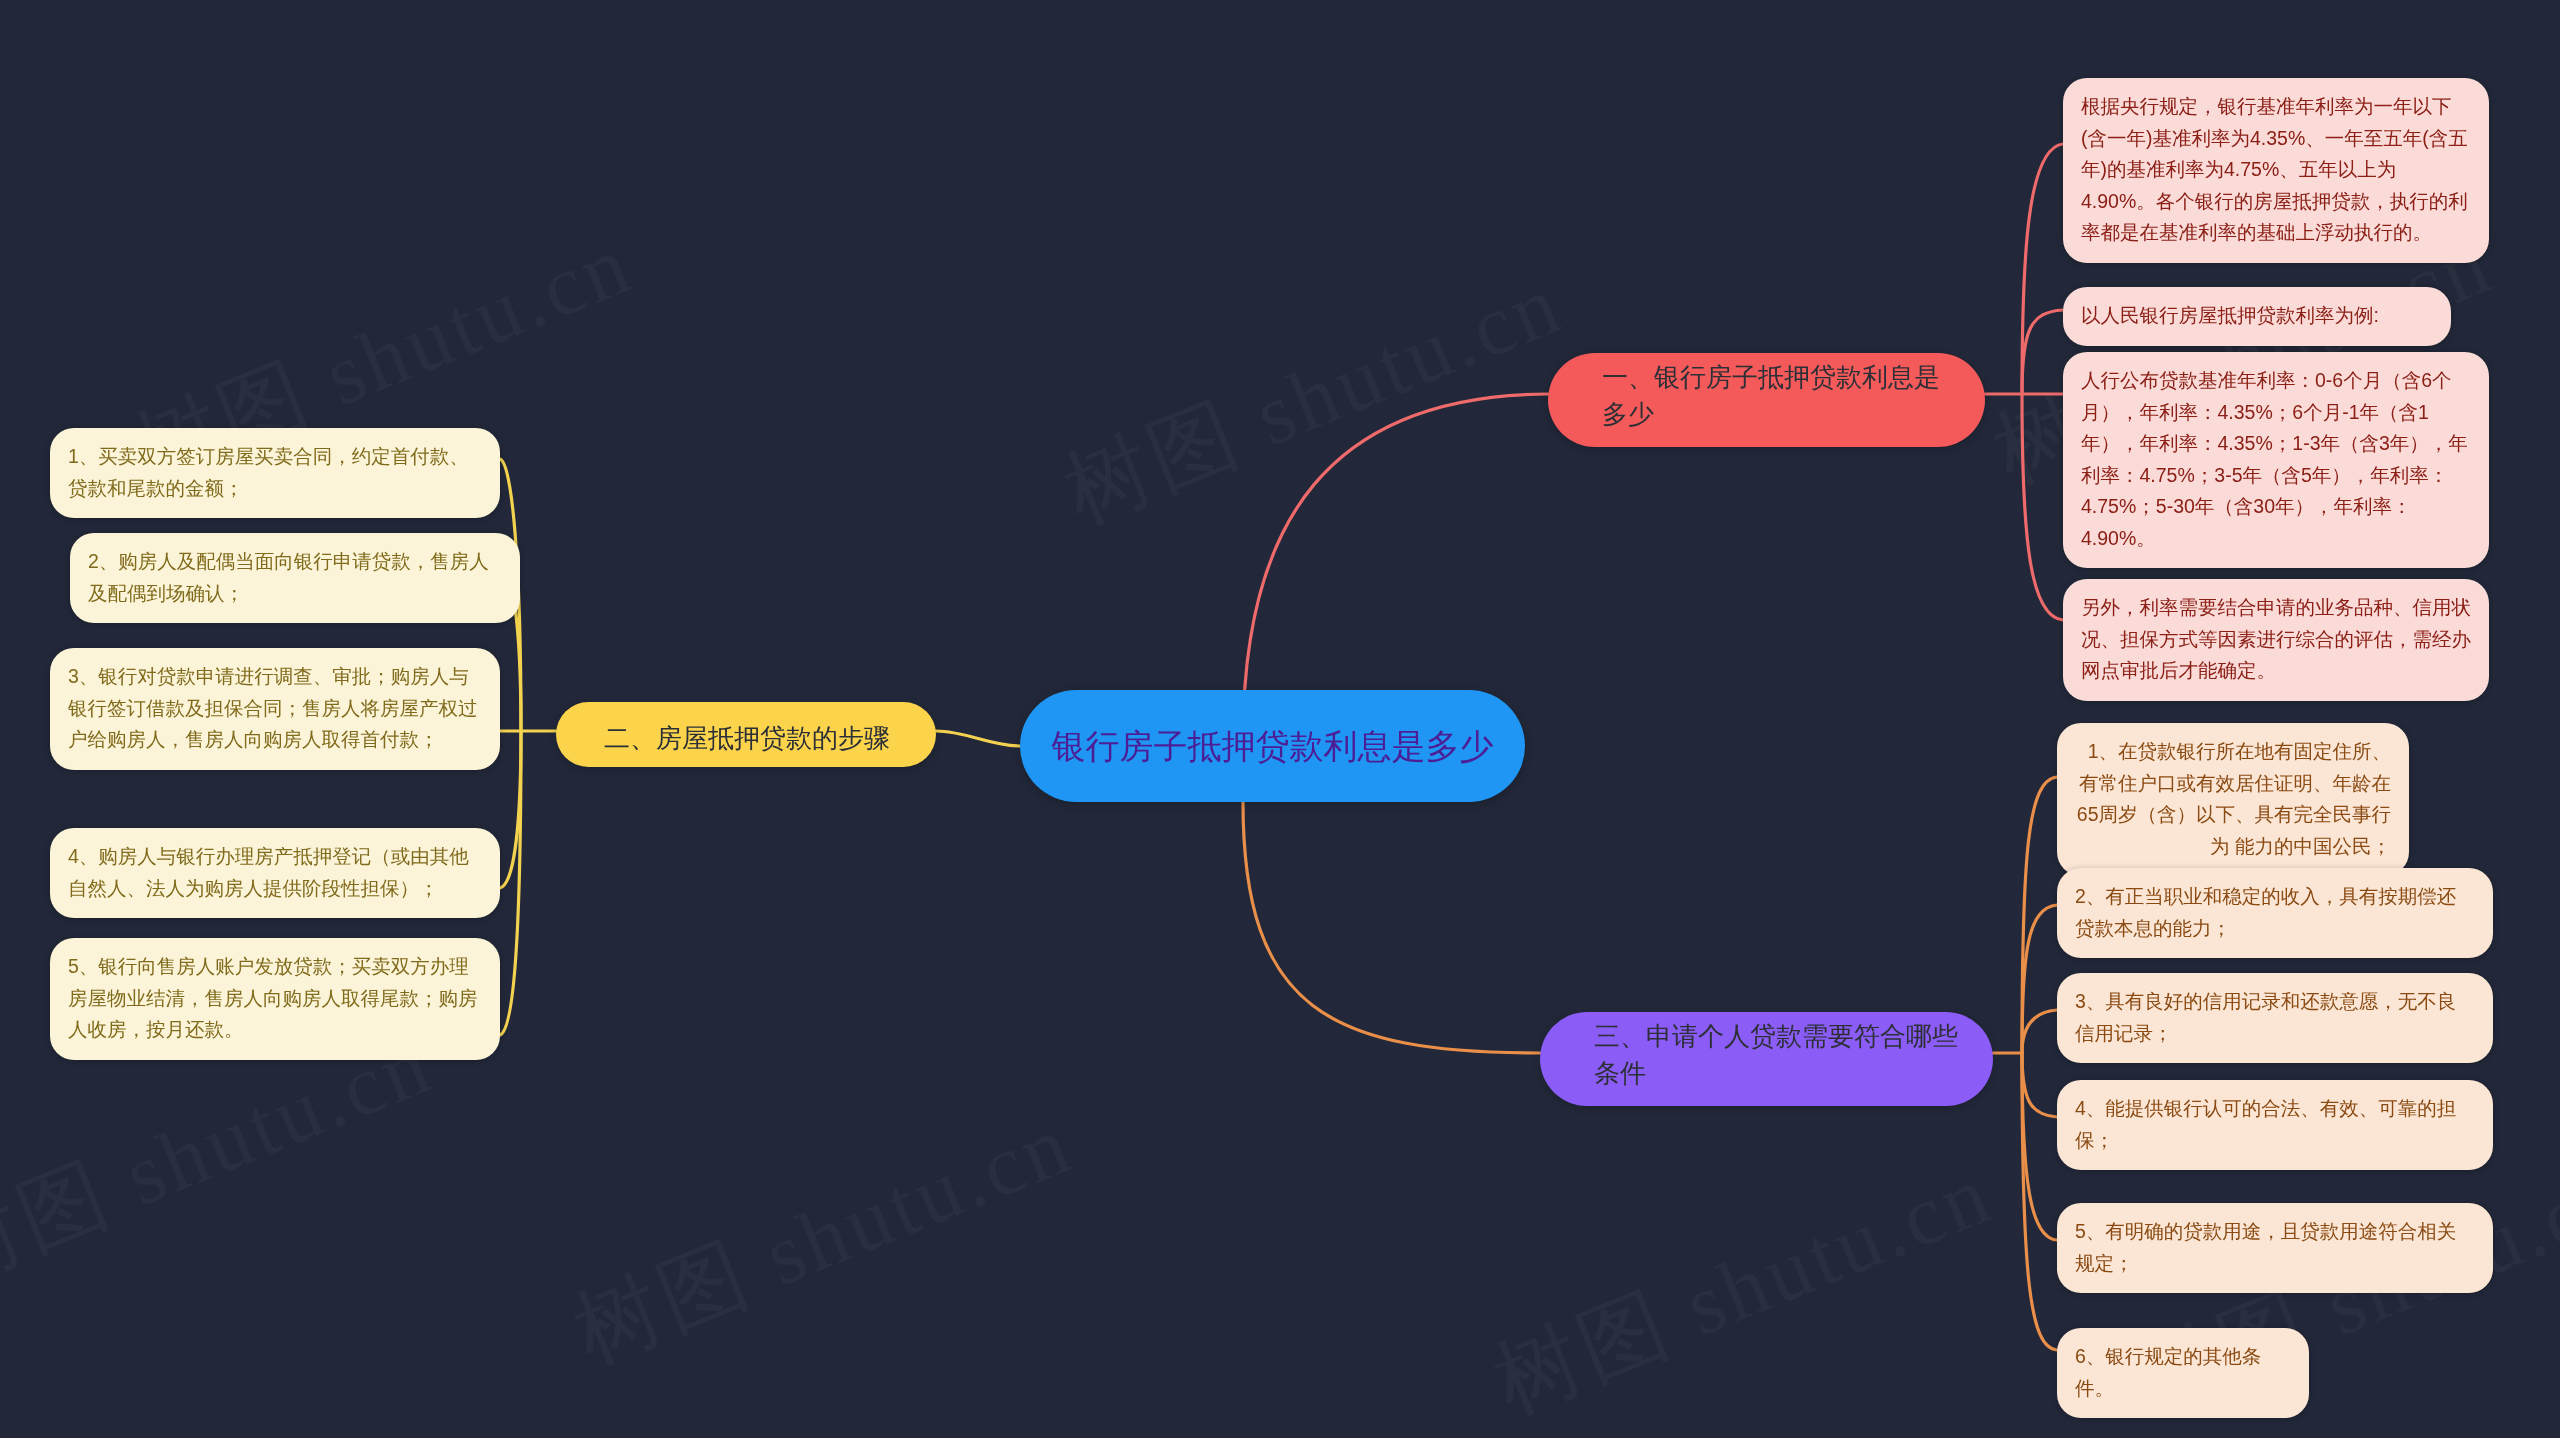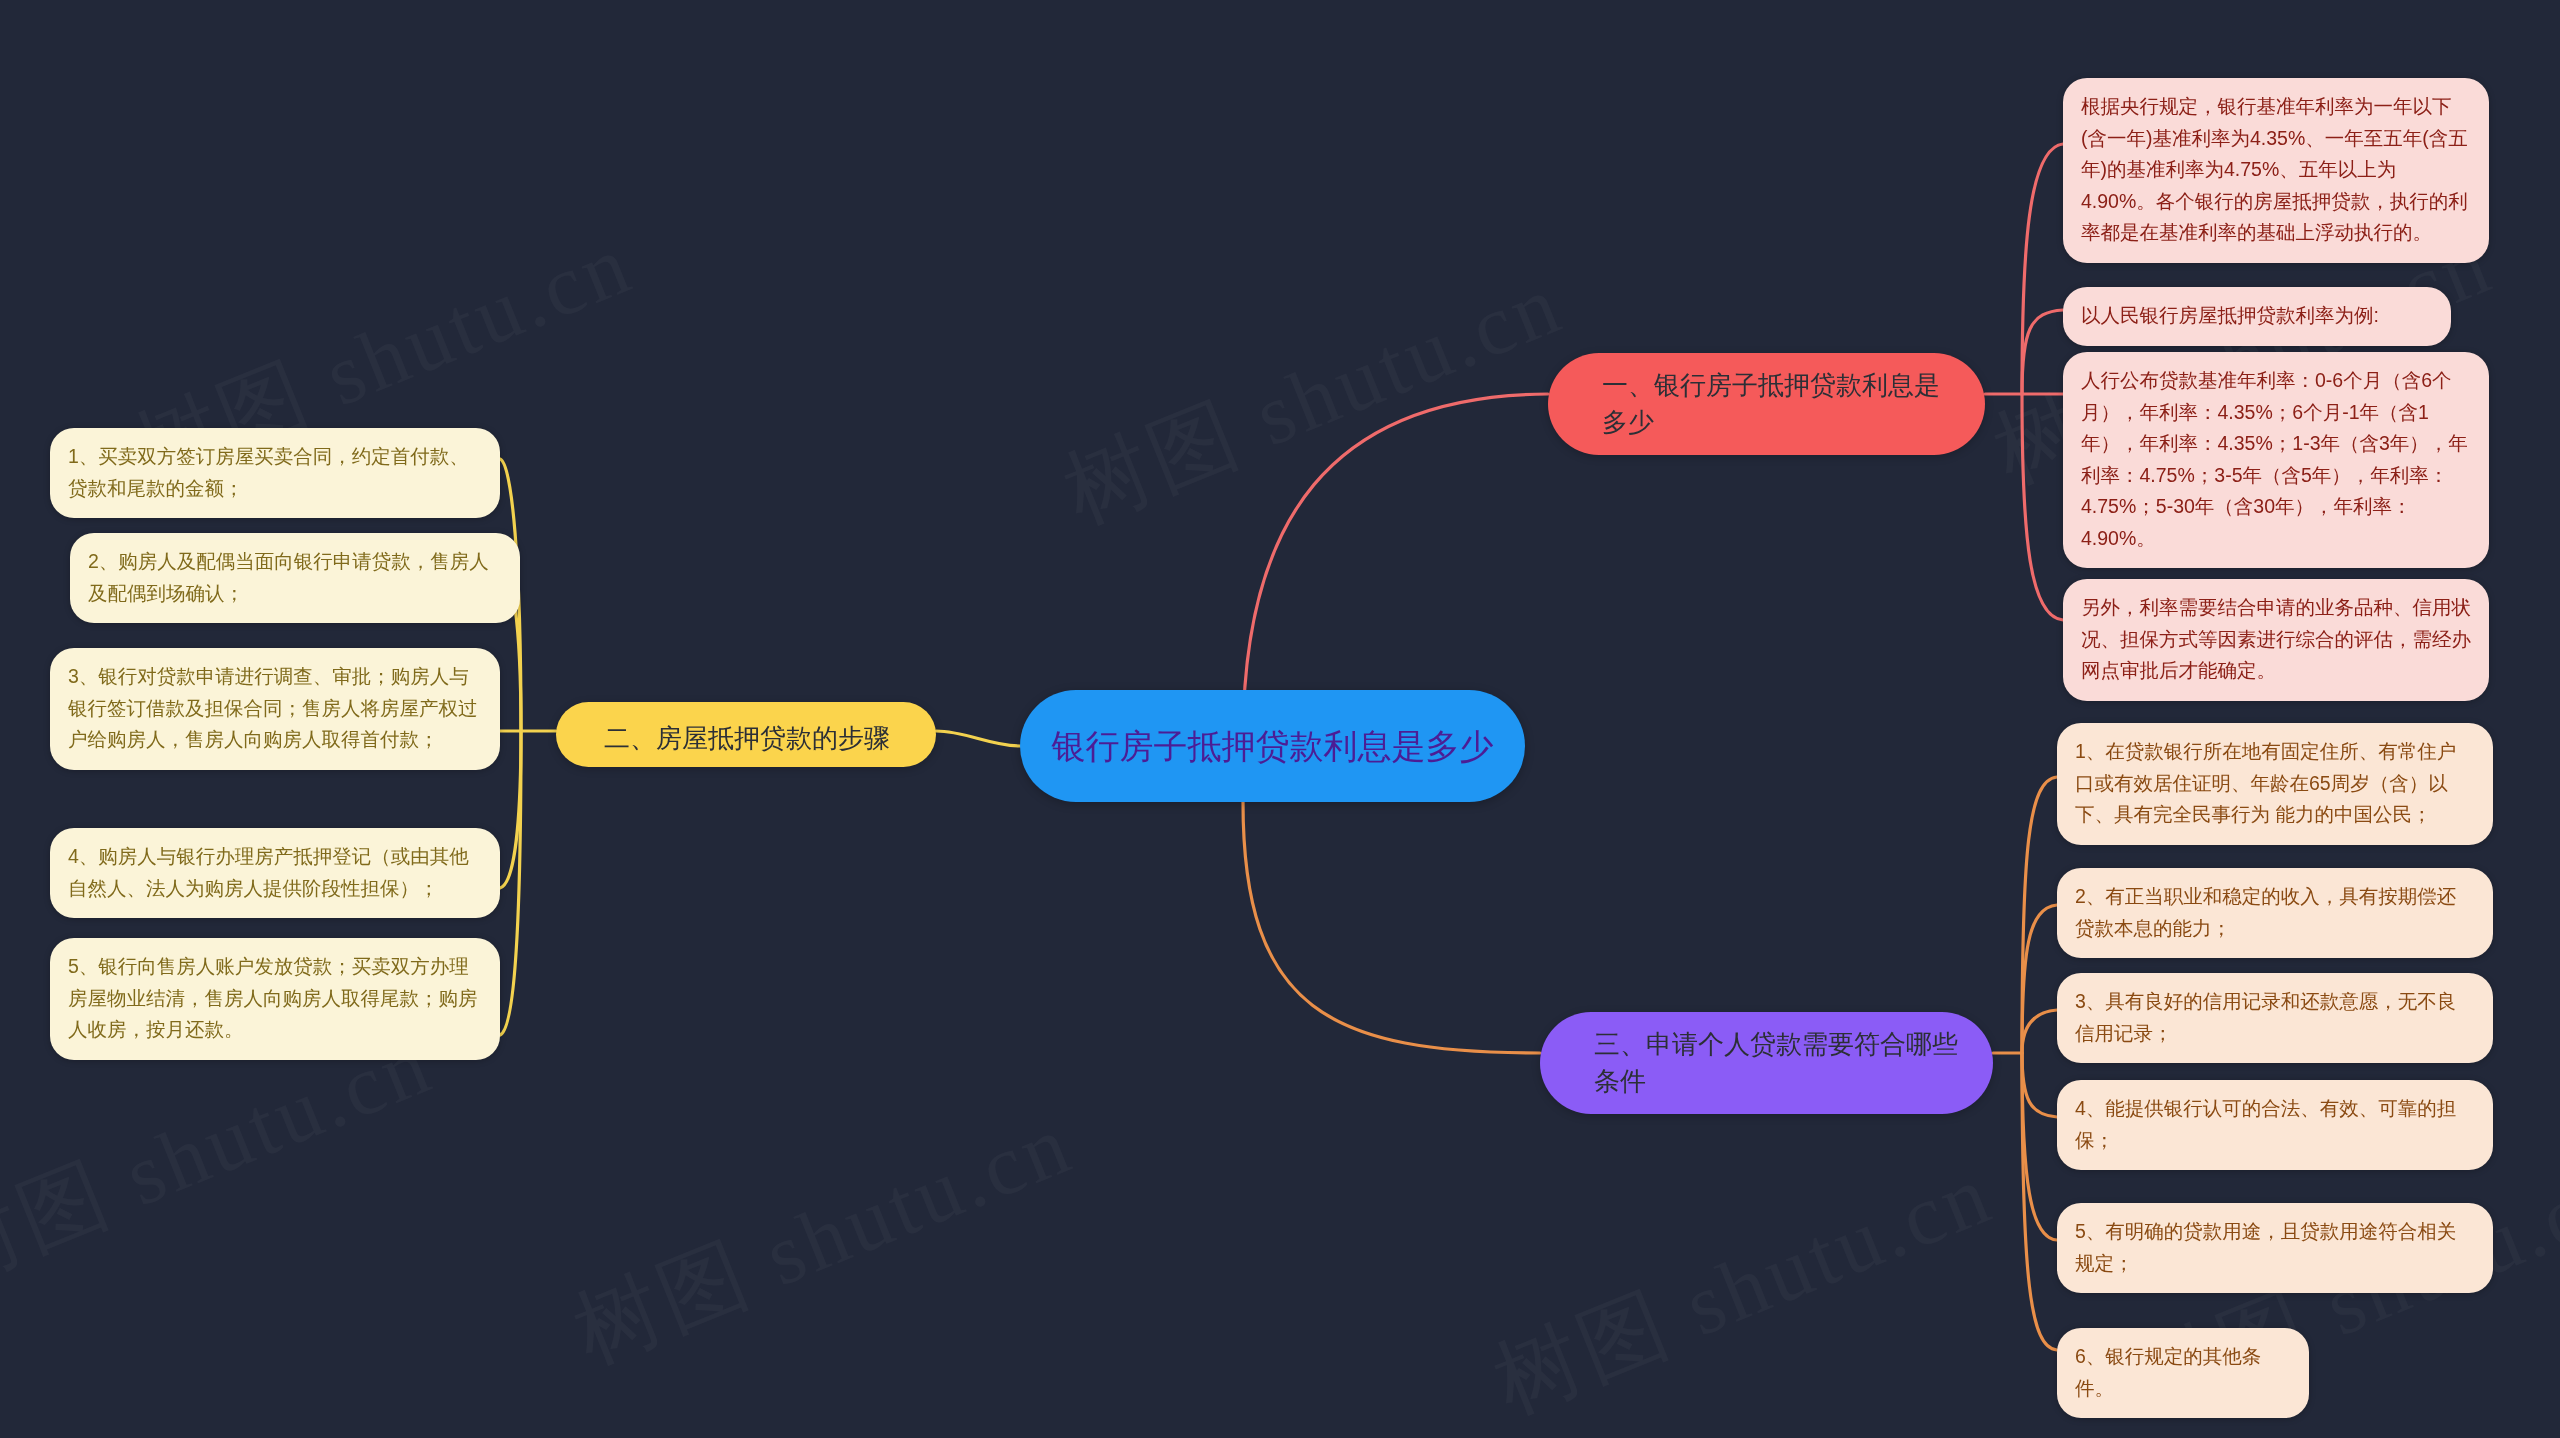--- a/index.html
+++ b/index.html
@@ -60,21 +60,21 @@
     color: #4c1d95;
     font-size: 34px;
     text-align: center;
     justify-content: center;
     padding: 0 26px;
     box-shadow: 0 2px 10px rgba(0,0,0,0.25);
   }
 
   .branch {
     font-size: 26px;
-    padding: 14px 26px 14px 54px;
+    padding: 6px 26px 14px 54px;
     box-shadow: 0 2px 8px rgba(0,0,0,0.22);
   }
   #branch-1 {
     left: 1548px; top: 353px;
     width: 437px; min-height: 82px;
     background: #f55a5a;
     color: #2c2f36;
   }
   #branch-2 {
     left: 556px; top: 702px;
@@ -168,20 +168,20 @@
   <div class="card red" style="left:2063px; top:287px; width:388px;">以人民银行房屋抵押贷款利率为例:</div>
   <div class="card red" style="left:2063px; top:352px; width:426px;">人行公布贷款基准年利率：0-6个月（含6个月），年利率：4.35%；6个月-1年（含1年），年利率：4.35%；1-3年（含3年），年利率：4.75%；3-5年（含5年），年利率：4.75%；5-30年（含30年），年利率：4.90%。</div>
   <div class="card red" style="left:2063px; top:579px; width:426px;">另外，利率需要结合申请的业务品种、信用状况、担保方式等因素进行综合的评估，需经办网点审批后才能确定。</div>
 
   <div class="card yellow" style="left:50px; top:428px;  width:450px;">1、买卖双方签订房屋买卖合同，约定首付款、贷款和尾款的金额；</div>
   <div class="card yellow" style="left:50px; top:533px;  width:450px;margin-left:20px;">2、购房人及配偶当面向银行申请贷款，售房人及配偶到场确认；</div>
   <div class="card yellow" style="left:50px; top:648px;  width:450px;">3、银行对贷款申请进行调查、审批；购房人与银行签订借款及担保合同；售房人将房屋产权过户给购房人，售房人向购房人取得首付款；</div>
   <div class="card yellow" style="left:50px; top:828px;  width:450px;">4、购房人与银行办理房产抵押登记（或由其他自然人、法人为购房人提供阶段性担保）；</div>
   <div class="card yellow" style="left:50px; top:938px;  width:450px;">5、银行向售房人账户发放贷款；买卖双方办理房屋物业结清，售房人向购房人取得尾款；购房人收房，按月还款。</div>
 
-  <div class="card orange" style="left:2057px; top:723px;  width:436px;">1、在贷款银行所在地有固定住所、有常住户口或有效居住证明、年龄在65周岁（含）以下、具有完全民事行为 能力的中国公民；</div>
+  <div class="card orange" style="left:2057px; top:723px;  width:352px;text-align:right;">1、在贷款银行所在地有固定住所、有常住户口或有效居住证明、年龄在65周岁（含）以下、具有完全民事行为 能力的中国公民；</div>
   <div class="card orange" style="left:2057px; top:868px;  width:436px;">2、有正当职业和稳定的收入，具有按期偿还贷款本息的能力；</div>
   <div class="card orange" style="left:2057px; top:973px;  width:436px;">3、具有良好的信用记录和还款意愿，无不良信用记录；</div>
   <div class="card orange" style="left:2057px; top:1080px; width:436px;">4、能提供银行认可的合法、有效、可靠的担保；</div>
   <div class="card orange" style="left:2057px; top:1203px; width:436px;">5、有明确的贷款用途，且贷款用途符合相关规定；</div>
   <div class="card orange" style="left:2057px; top:1328px; width:252px;">6、银行规定的其他条件。</div>
 
 </div>
 
 </body></html>

